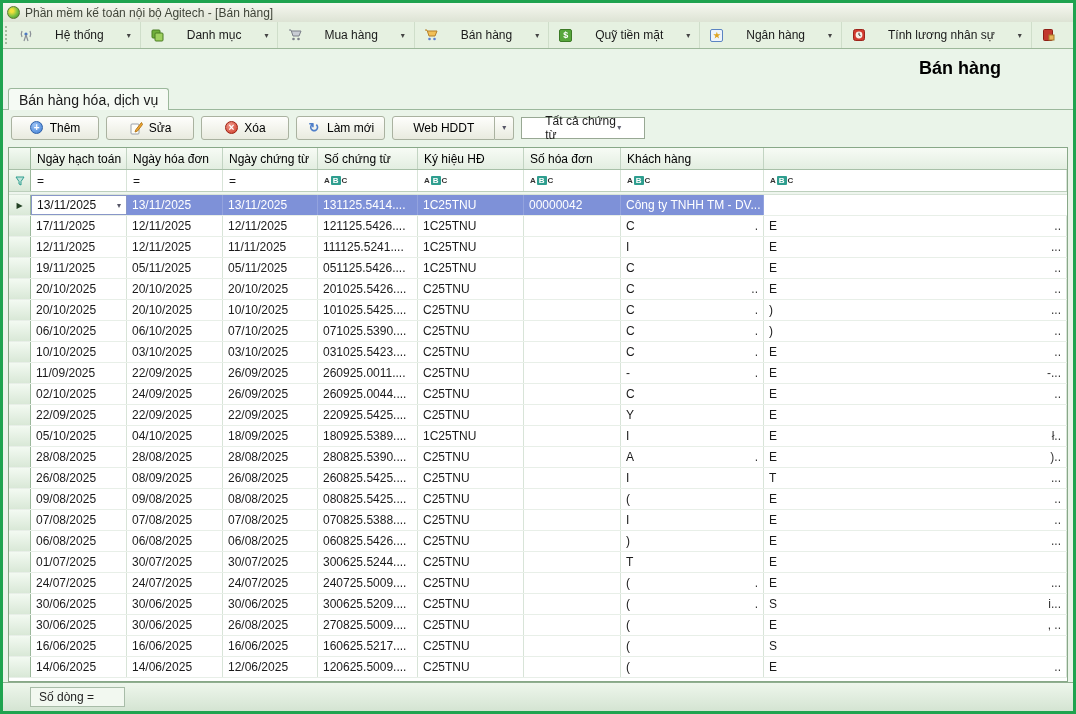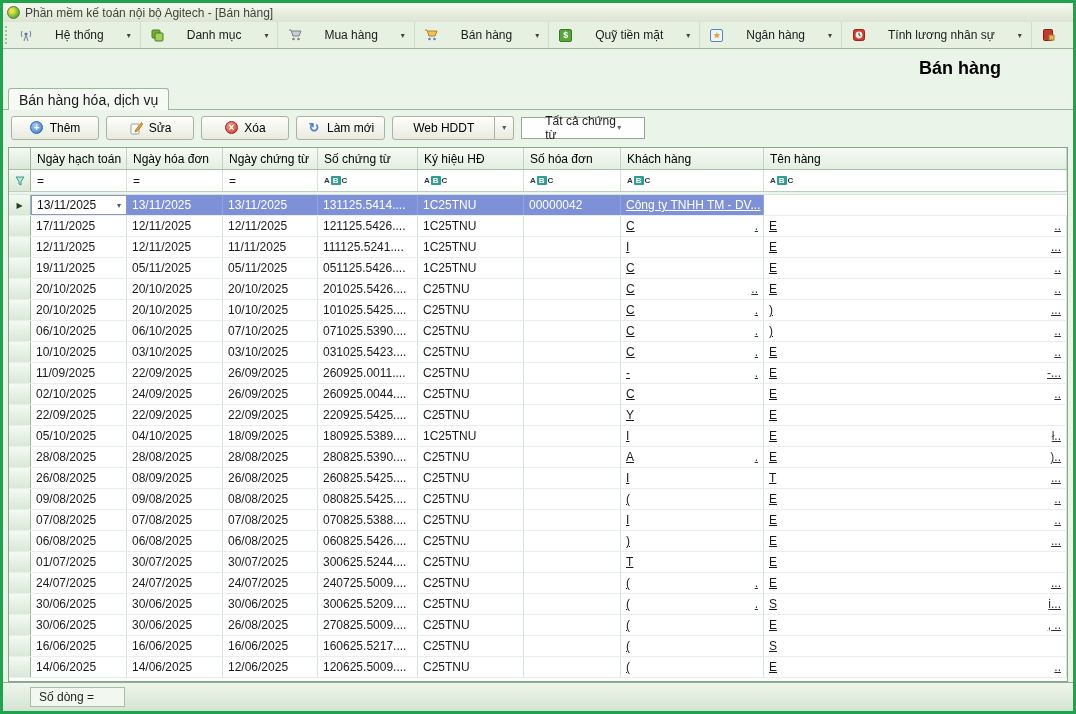--- a/index.html
+++ b/index.html
@@ -69,21 +69,21 @@
             align-items:center; justify-content:center; }
   .spacer-row { height:3px; background:#eef5ee; border-bottom:1px solid #d8e4d8; }
   .abc { display:inline-flex; align-items:center; gap:1px; font-size:8px; font-weight:bold; color:#333; }
   .abc .b { background:#2f9e8f; color:#fff; padding:0 2px; border-radius:1px; }
 
   .rows { flex:1 1 auto; overflow:hidden; background:#fff; }
   .trow { height:21px; border-bottom:1px solid #e8efe8; }
   .trow .c { display:flex; align-items:center; padding:0 5px; border-right:1px solid #d8e4d8;
              font-size:12px; white-space:nowrap; overflow:hidden; }
   .trow .mk { font-size:8px; color:#234023; }
-  .trow .split { justify-content:space-between;text-decoration:underline; }
+  .trow .split { justify-content:space-between; }
   .trow.sel .c { background:#7e91d8; color:#fff; border-right-color:#93a3de; }
   .trow.sel .editor { background:#fff; color:#111; border:1px solid #8896c8;
                       justify-content:space-between; }
   .trow.sel .editor .arr { color:#556; font-size:8px; }
   .frag-r { opacity:.9; }
 
   
   .statusbar { height:29px; flex:0 0 29px; background:linear-gradient(#eef6ec,#d4e4d2);
                border-top:1px solid #90ae90; display:flex; align-items:center; padding-left:27px; }
   .status-box { height:20px; min-width:95px; background:#f2f8f0; border:1px solid #a8bca8;
@@ -259,21 +259,20 @@
 
     <div class="grow ghead">
       <div class="mkcell"></div>
       <div class="h">Ngày hạch toán</div>
       <div class="h">Ngày hóa đơn</div>
       <div class="h">Ngày chứng từ</div>
       <div class="h">Số chứng từ</div>
       <div class="h">Ký hiệu HĐ</div>
       <div class="h">Số hóa đơn</div>
       <div class="h">Khách hàng</div>
-      <div class="h">Tên hàng</div>
     </div>
 
     <div class="grow gfilter">
       <div class="mkcell">
         <svg width="10" height="10" viewBox="0 0 10 10">
             <path d="M1 1 h8 L6 5.5 V9 L4 8 V5.5 Z" fill="#bfe3da" stroke="#2f9e8f"></path>
           </svg>
       </div>
       <div class="f">
           <span>=</span>

